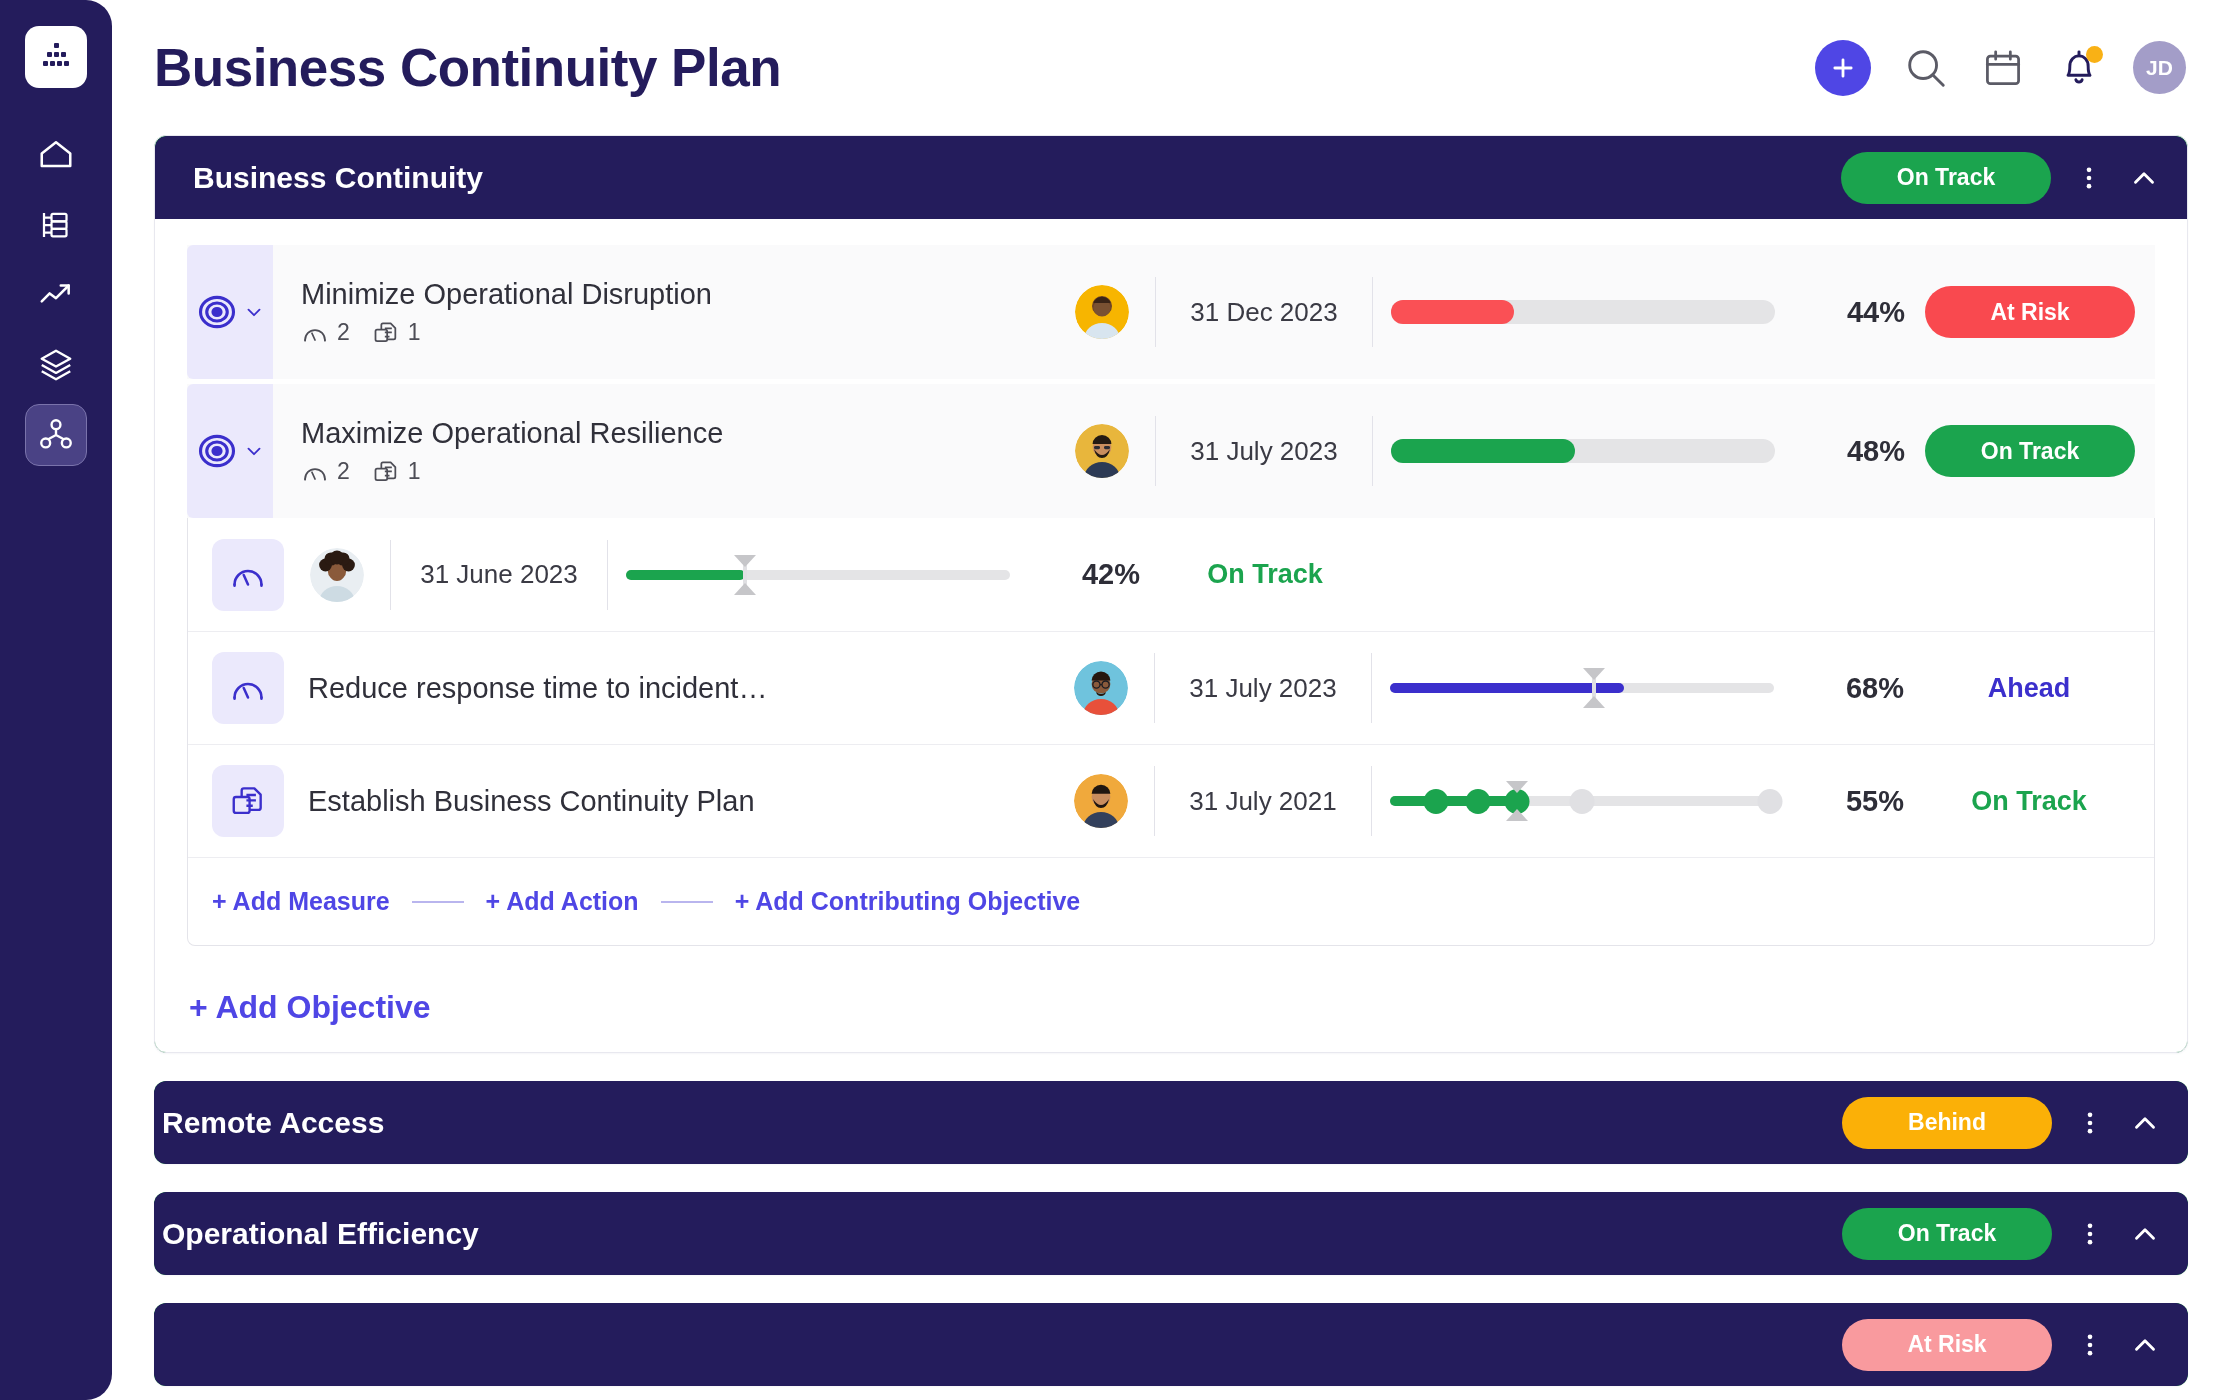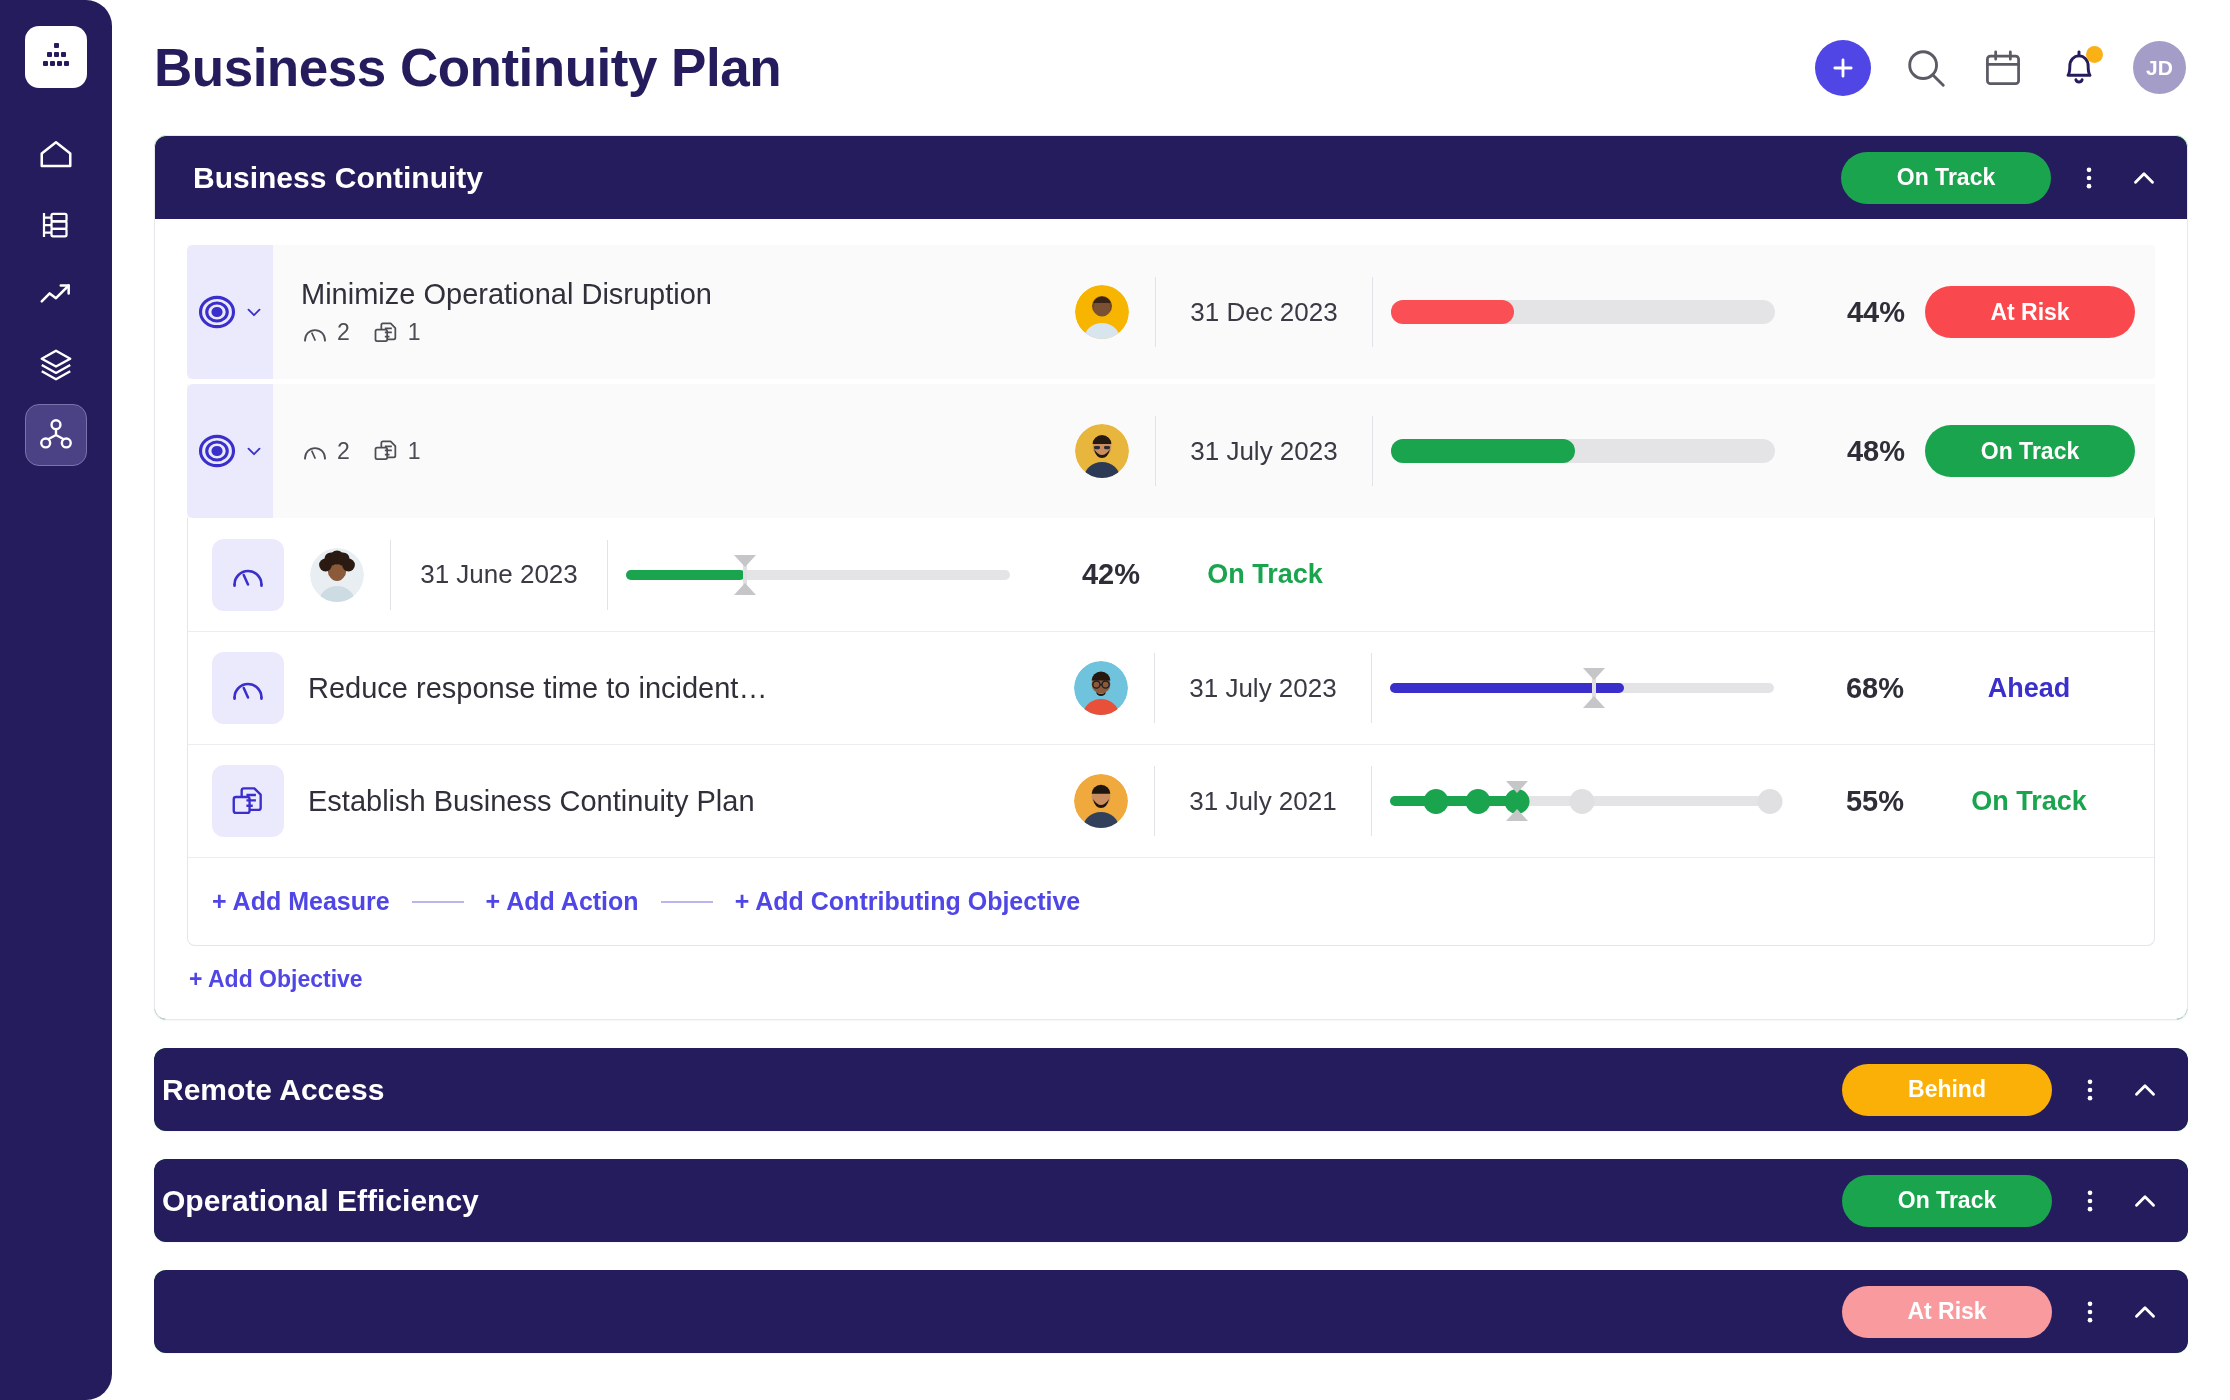--- a/index.html
+++ b/index.html
@@ -170,22 +170,22 @@
   .sub-row + .sub-row { border-top: 1px solid #ededf1; }
   .sub-texts { flex: 1; padding-left: 24px; }
   .sub-name { font-size: 29px; color: #30303a; }
   .addrow {
     display: flex; align-items: center; gap: 22px; height: 88px;
     padding-left: 24px; border-top: 1px solid #ededf1;
   }
   .addlink { color: #4f46e5; font-size: 25px; font-weight: 600; cursor: pointer; white-space: nowrap; }
   .dash { width: 52px; height: 2px; background: #b9b5ee; }
   .add-objective {
-    color: #4f46e5; font-size: 23px; font-weight: 600; cursor: pointer;
-    display: inline-block; margin-top: 20px; padding-left: 2px;
+    color: #4f46e5; font-size: 32px; font-weight: 600; cursor: pointer;
+    display: inline-block; margin-top: 43px; padding-left: 2px;
   }
   svg { display: block; }
 </style>
 </head>
 <body>
 
 <div class="app">
 
   <nav class="sidebar">
     <div class="logo-tile">
@@ -398,20 +398,21 @@
                   <ellipse cx="12" cy="12" rx="2.2" ry="1.9" fill="#3b2fcc"></ellipse>
                 </svg>
               </span>
               <span>
                 <svg width="22" height="22" viewBox="0 0 24 24" fill="none" stroke="#3b2fcc" stroke-width="2" stroke-linecap="round" stroke-linejoin="round">
                   <path d="M6 9.5 L12 15.5 L18 9.5"></path>
                 </svg>
               </span>
             </div>
             <div class="obj-texts">
+              <div class="obj-name">Maximize Operational Resilience</div>
               <div class="obj-meta">
                 <span class="meta-item">
                   <span>
                     <svg width="28" height="28" viewBox="0 0 24 24" fill="none" stroke="#4d4d56" stroke-width="1.5" stroke-linecap="round" stroke-linejoin="round">
                       <path d="M3.5 18 A8.5 8.5 0 0 1 20.5 18"></path>
                       <path d="M3.5 18 L3.5 18.6 M20.5 18 L20.5 18.6"></path>
                       <path d="M12 18 L9.4 12.2"></path>
                     </svg>
                   </span>
                   <span>2</span>

